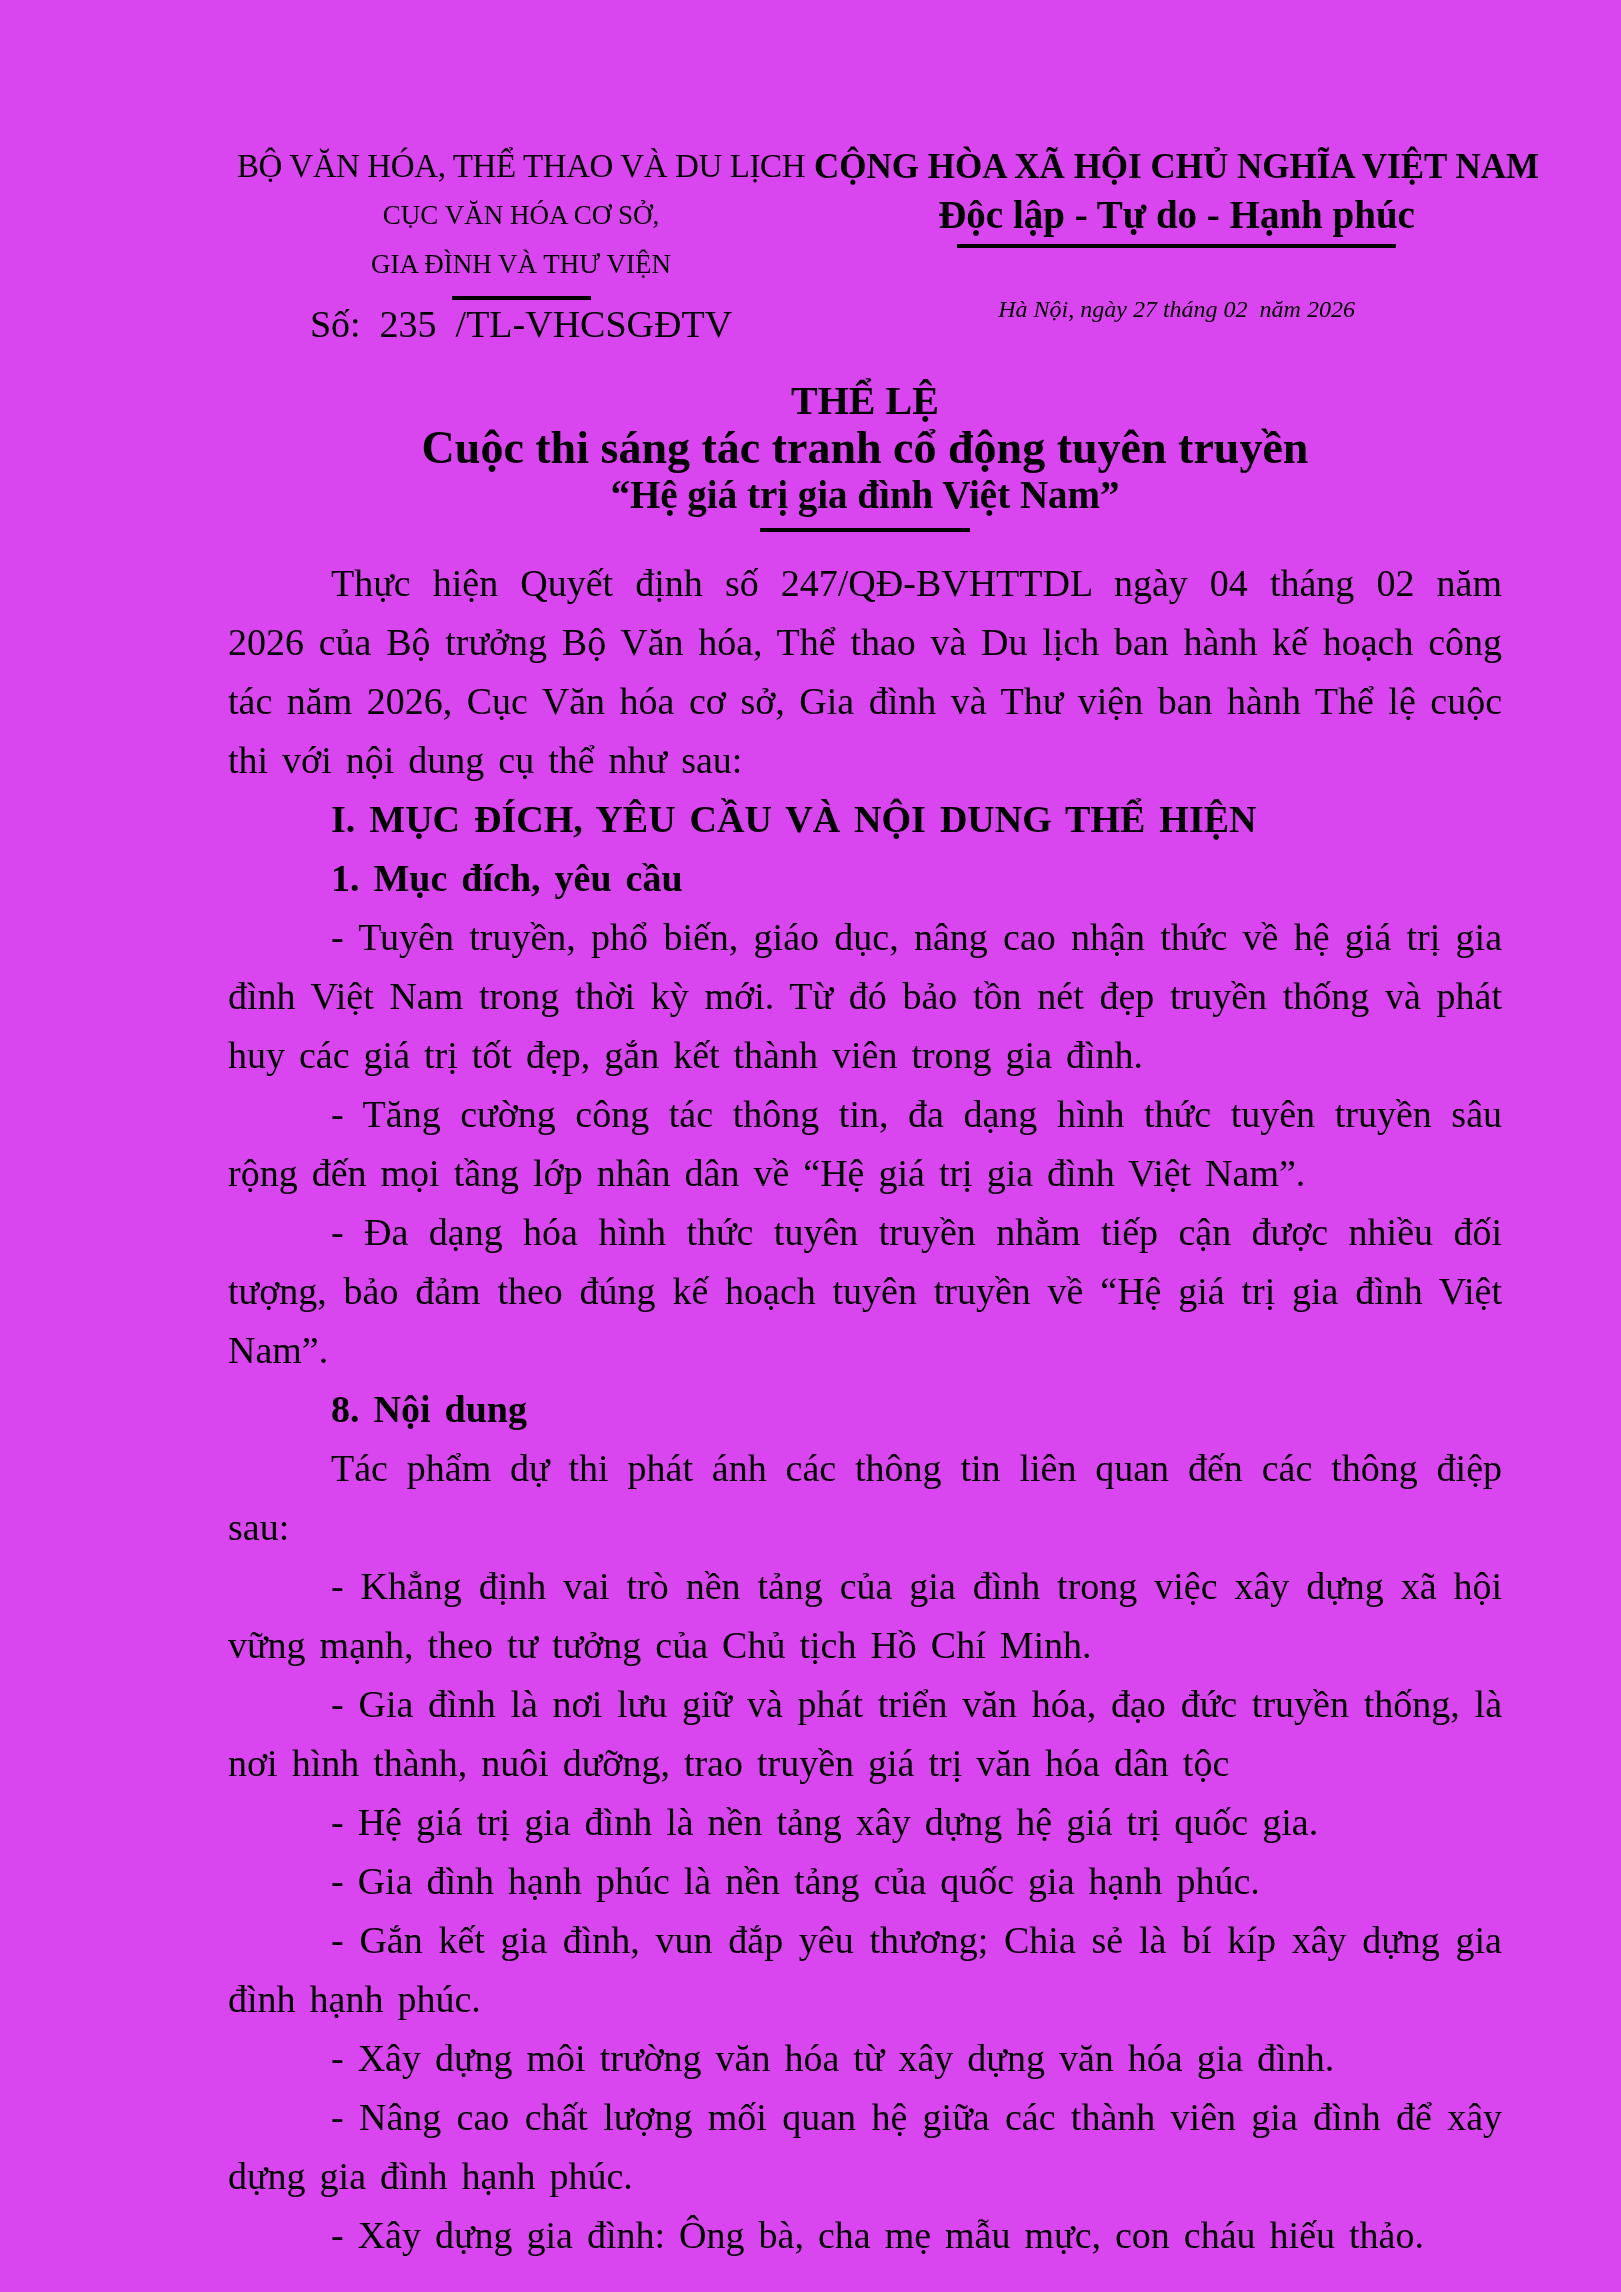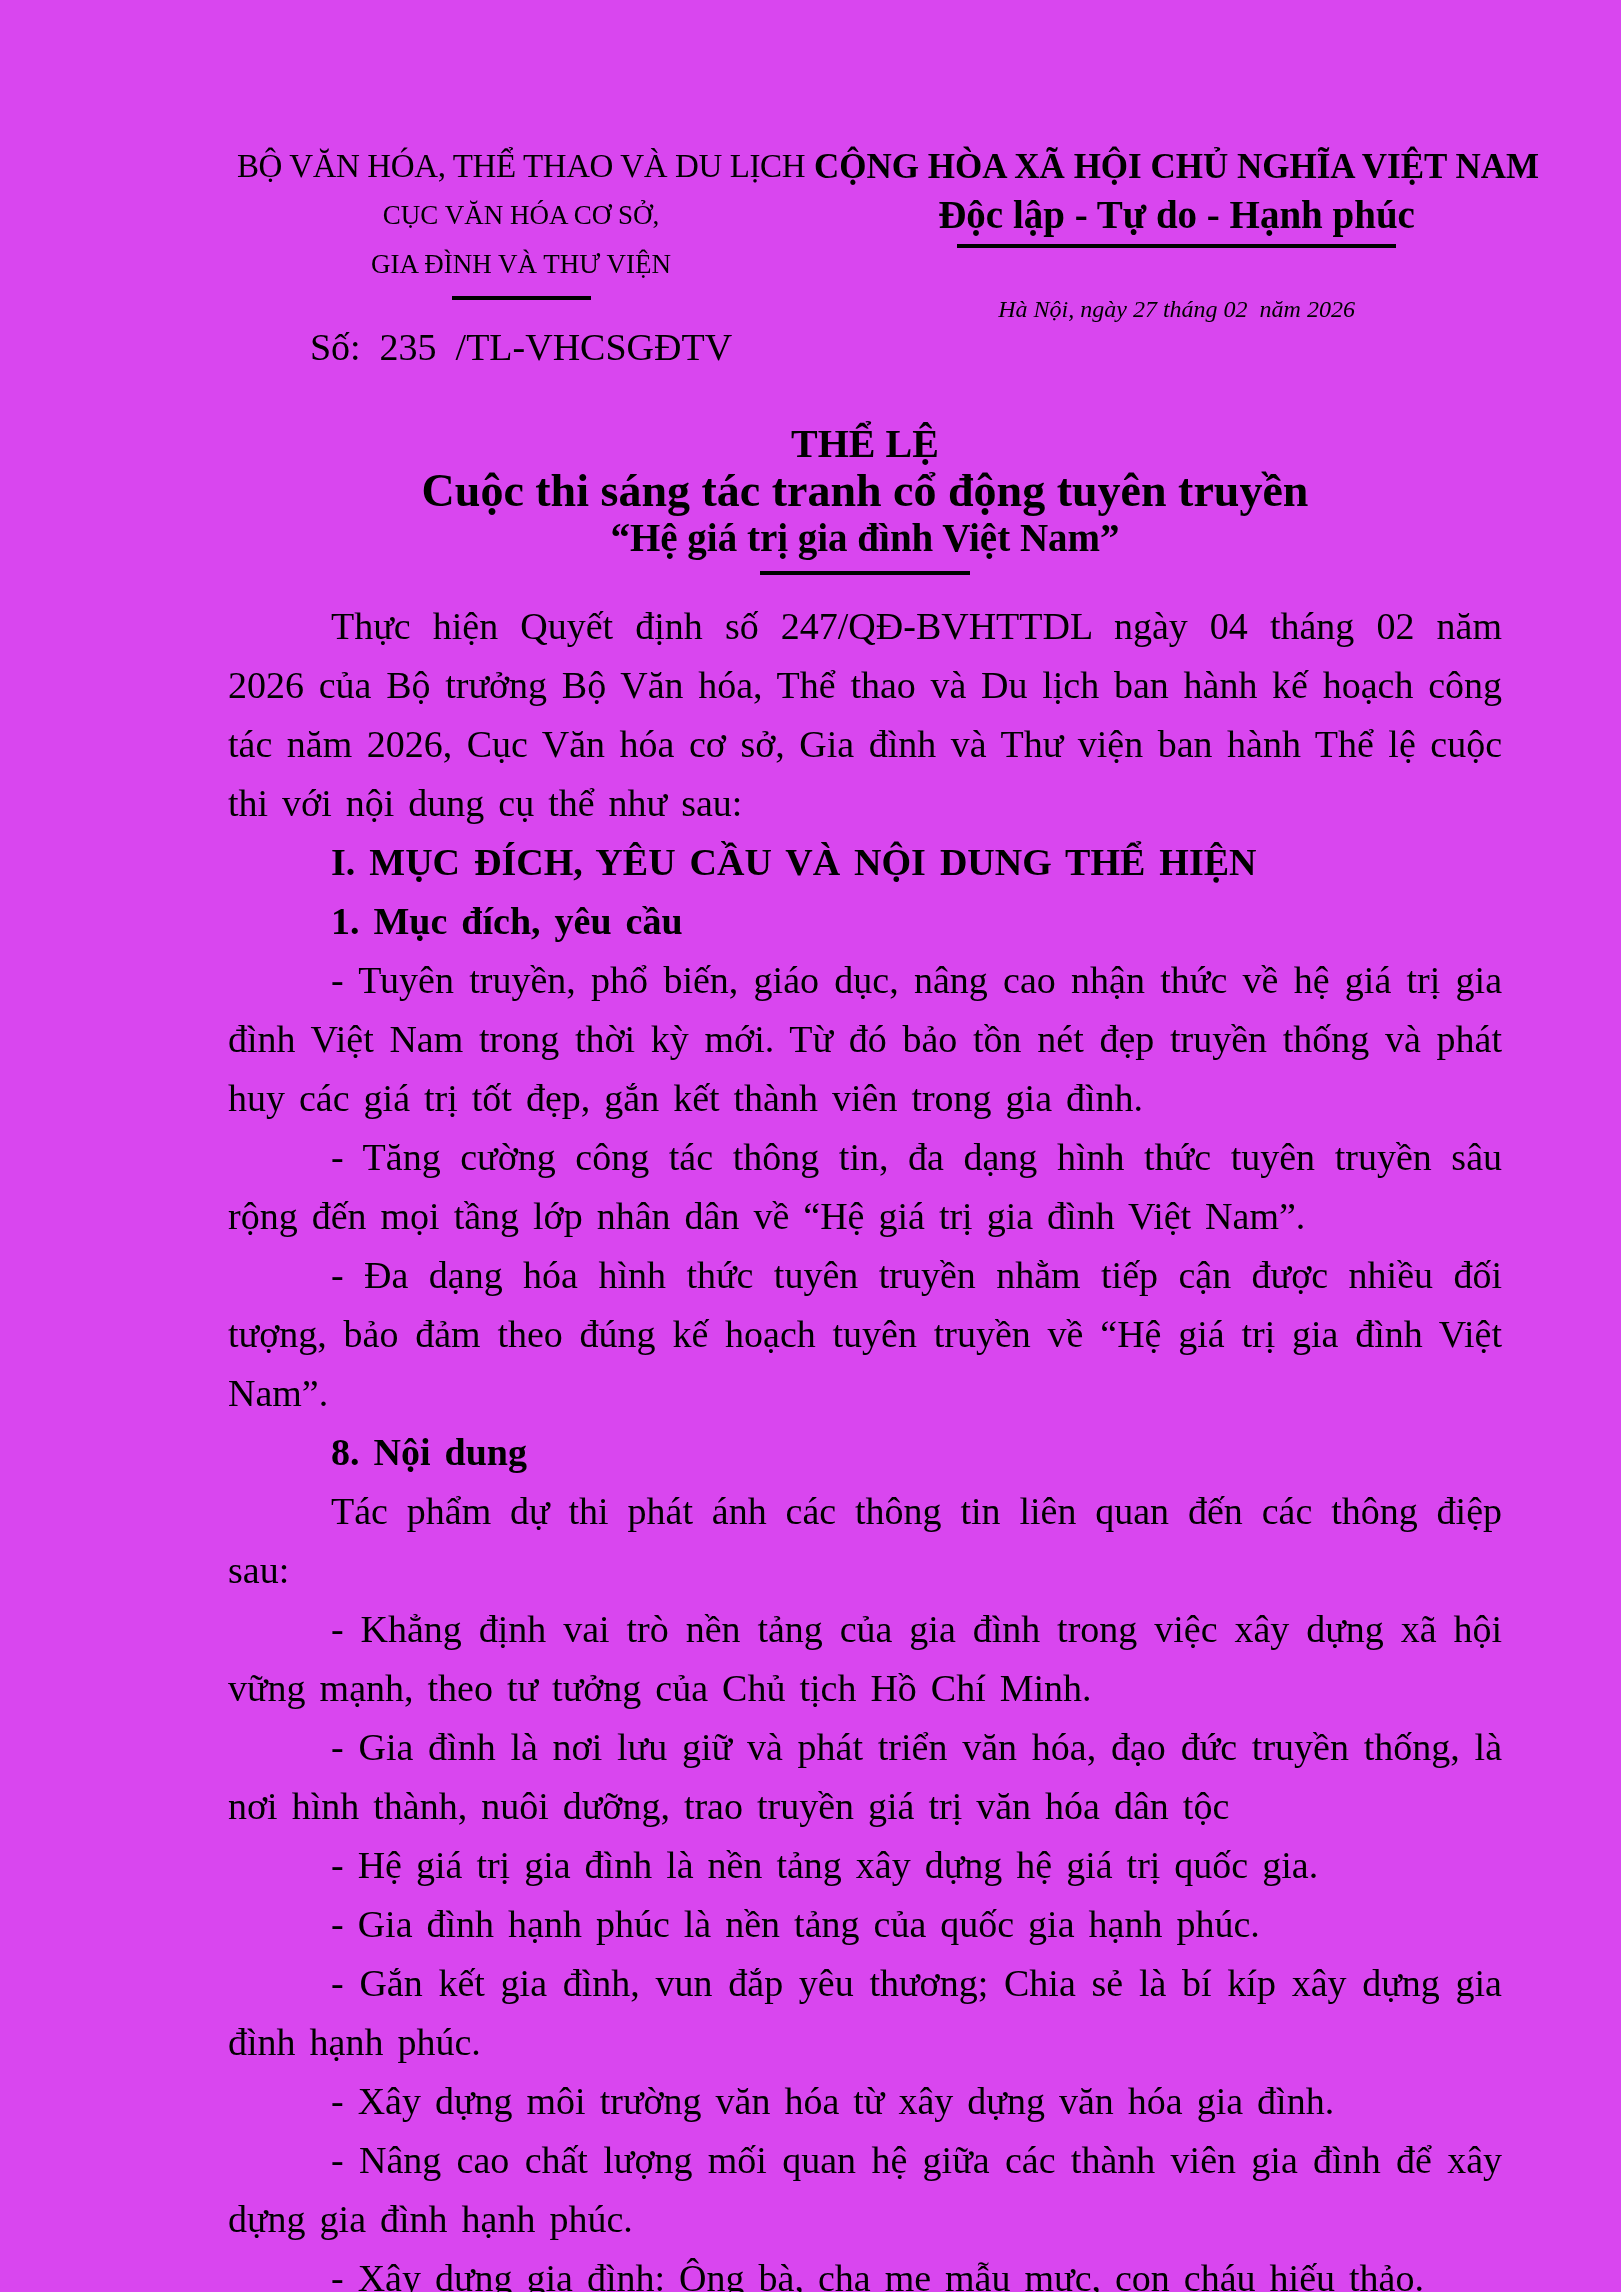--- a/index.html
+++ b/index.html
@@ -47,21 +47,20 @@
     background: #000;
     margin: 7.2px auto 0;
   }
   .rule-left  { width: 139px; }
   .rule-right { width: 439px; margin-top: 5.4px; }
   .rule-title { width: 210px; margin-top: 10.7px; }
 
   .doc-number {
     font-size: 38px;
     line-height: 49px;
-    margin-top: 23px;
     white-space: pre-wrap;
   }
 
   .national-motto-1 {
     font-size: 35px;
     line-height: 49px;
     font-weight: bold;
     white-space: nowrap;
   }
   .national-motto-2 {
@@ -72,21 +71,21 @@
   }
   .place-date {
     font-size: 24px;
     line-height: 49px;
     font-style: italic;
     margin-top: 37px;
     white-space: pre-wrap;
   }
 
   
-  .title-block { text-align: center; margin-top: 48px; }
+  .title-block { text-align: center; margin-top: 28px; }
   .title-1 { font-size: 40px; line-height: 47px; font-weight: bold; }
   .title-2 { font-size: 46px; line-height: 47px; font-weight: bold; }
   .title-3 { font-size: 39px; line-height: 47px; font-weight: bold; }
 
   
   .body-text {
     margin-top: 21.5px;
     font-size: 38px;
     line-height: 59px;
     text-align: justify;

